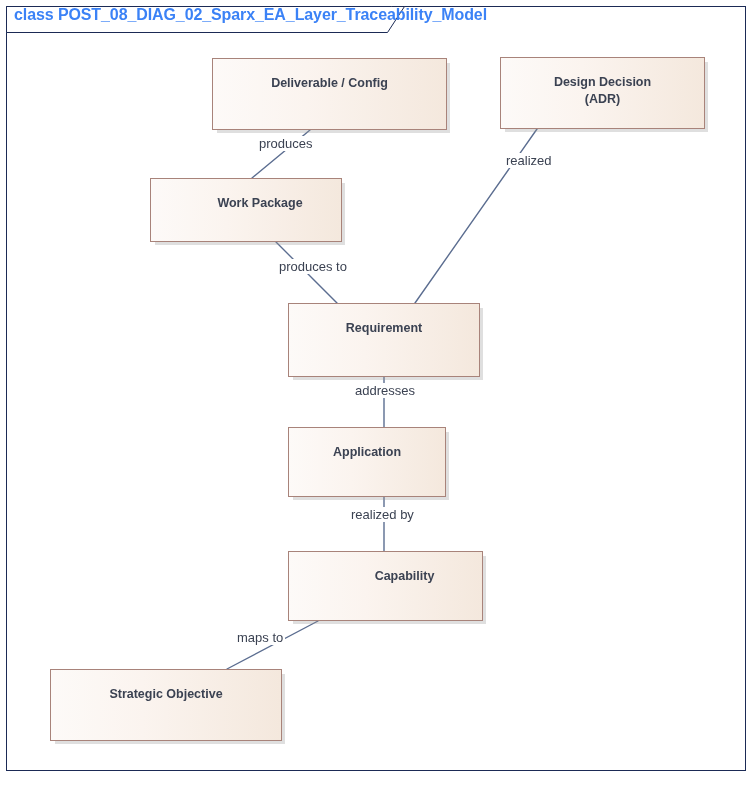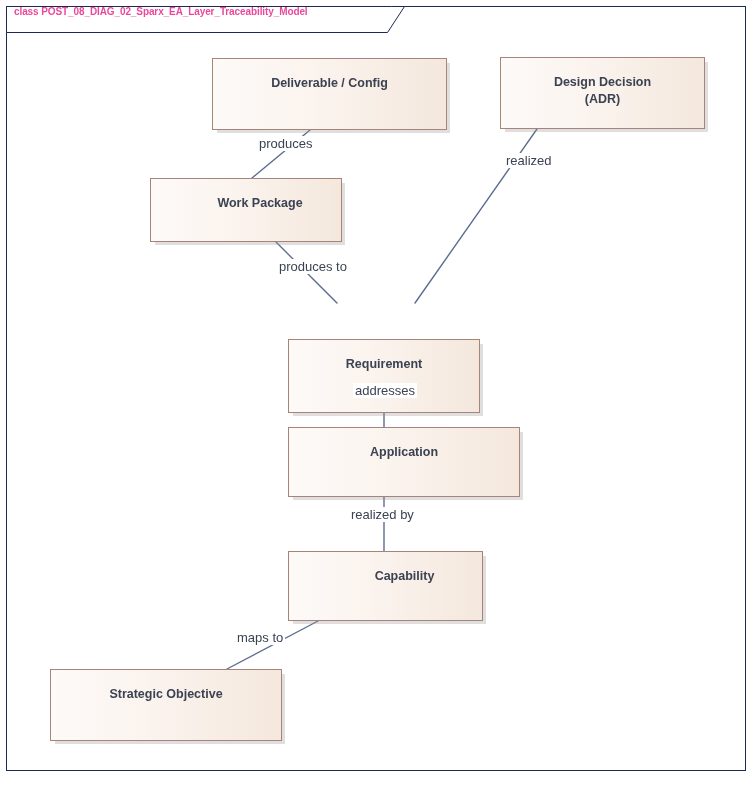--- a/index.html
+++ b/index.html
@@ -37,23 +37,23 @@
     z-index: 6;
     pointer-events: none;
   }
   #diagram-title-tab svg {
     display: block;
   }
   #diagram-title-text {
     position: absolute;
     left: 14px;
     top: 6px;
-    font-size: 10px;
+    font-size: 16px;
     font-weight: bold;
-    color: #ec4899;
+    color: #3b82f6;
     white-space: nowrap;
     letter-spacing: -0.1px;
     z-index: 7;
   }
 
   
   #connector-layer {
     position: absolute;
     left: 0;
     top: 0;
@@ -80,22 +80,22 @@
     font-weight: bold;
     color: #3b4252;
     text-align: center;
     line-height: 1.35;
     white-space: pre-line;
   }
 
   #node-deliverable   { left: 212px; top: 58px;  width: 235px; height: 72px; }
   #node-design        { left: 500px; top: 57px;  width: 205px; height: 72px; }
   #node-workpackage   { left: 150px; top: 178px; width: 192px; height: 64px; padding-left: 28px; }
-  #node-requirement   { left: 288px; top: 303px; width: 192px; height: 74px; margin-top: 36px; }
-  #node-application   { left: 288px; top: 427px; width: 232px; height: 70px; }
+  #node-requirement   { left: 288px; top: 303px; width: 192px; height: 74px; }
+  #node-application   { left: 288px; top: 427px; width: 158px; height: 70px; }
   #node-capability    { left: 288px; top: 551px; width: 195px; height: 70px; padding-left: 38px; }
   #node-strategic     { left: 50px;  top: 669px; width: 232px; height: 72px; }
 
   
   .edge-label {
     position: absolute;
     font-size: 13px;
     color: #3b4252;
     background: #ffffff;
     padding: 0 2px;

